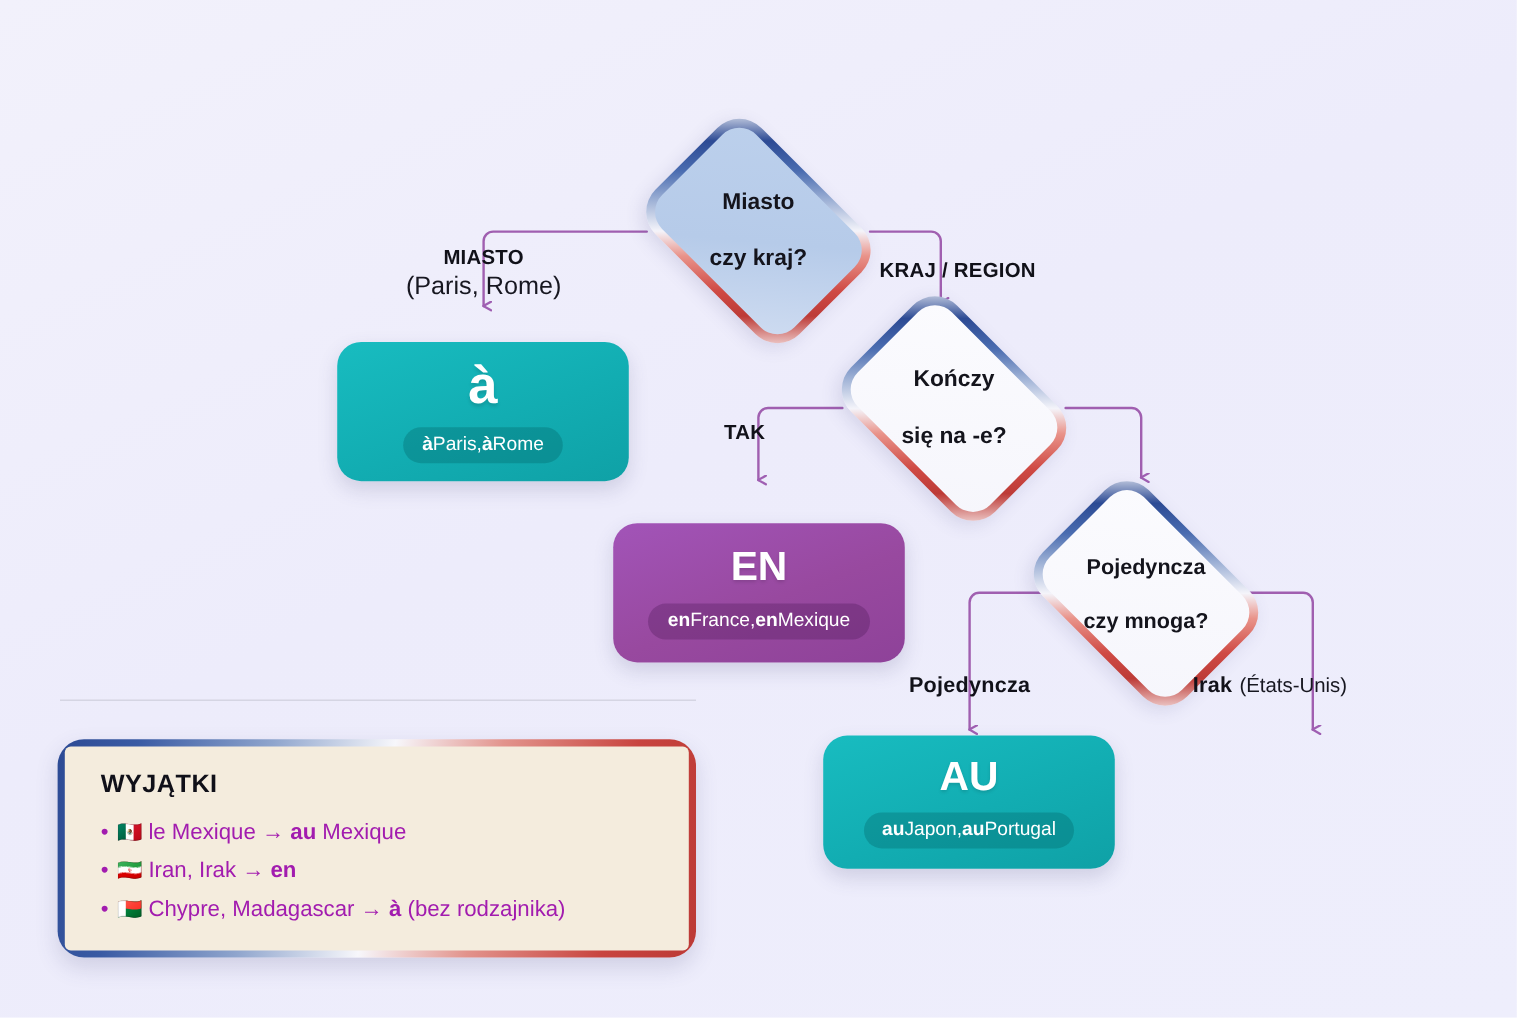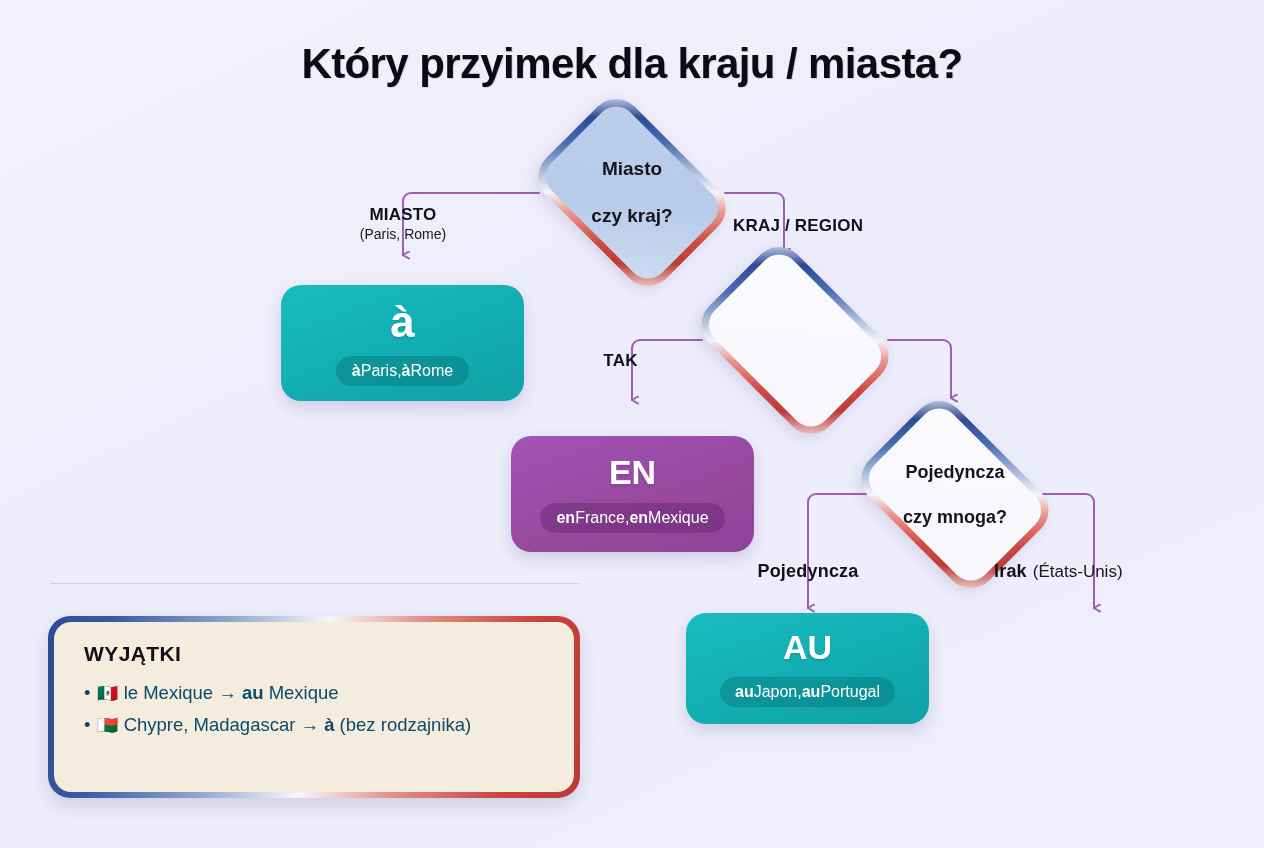--- a/index.html
+++ b/index.html
@@ -117,21 +117,21 @@
   .card-purple .pill { background: rgba(62,14,74,0.27); }
 
   
   .edge {
     position: absolute;
     text-align: center;
     color: #111119;
     line-height: 1.22;
   }
   .edge .k { font-weight: 700; font-size: 17px; letter-spacing: 0.2px; }
-  .edge .ex { font-weight: 400; font-size: 14px; color: #171720; }
+  .edge .ex { font-weight: 400; font-size: 21px; color: #171720; }
   .edge.inline { white-space: nowrap; }
   .edge.inline .k  { font-size: 18px; }
   .edge.inline .ex { font-size: 17px; }
 
   
   .divider {
     position: absolute;
     left: 50px; top: 583px;
     width: 530px; height: 1px;
     background: #cfcfdd;
@@ -149,48 +149,47 @@
         #3a5ba4 12%,
         #8fa5cd 32%,
         #f7f7fb 50%,
         #e2938c 66%,
         #c8443f 86%,
         #bc3a36 100%);
     box-shadow: 0 8px 18px rgba(80,80,130,0.18);
   }
   .exceptions .inner {
     width: 100%; height: 100%;
-    border-radius: 17px;
+    border-radius: 5px;
     background: #f4ecdd;
     padding: 20px 26px 18px 30px;
   }
   .exceptions h3 {
     font-size: 21px;
     font-weight: 700;
     letter-spacing: 0.4px;
     color: #101019;
     margin-bottom: 11px;
   }
   .exceptions ul { list-style: none; }
   .exceptions li {
     font-size: 18.5px;
-    color: #0c4a6e;
+    color: #a21caf;
     line-height: 1.72;
     white-space: nowrap;
   }
   .exceptions li .dot { margin-right: 7px; }
   .exceptions li .flag { margin-right: 5px; font-size: 17px; }
   .exceptions li b { font-weight: 700; }
 </style>
 </head>
 <body>
 
 <div id="stage">
 
-  <div class="title">Który przyimek dla kraju / miasta?</div>
 
   <svg class="wires" viewBox="0 0 1264 848" xmlns="http://www.w3.org/2000/svg">
     <defs>
       <marker id="ah" markerWidth="9" markerHeight="9" refX="4.2" refY="7.4" orient="auto" markerUnits="userSpaceOnUse">
         <path d="M0.6,1.2 L4.2,7.6 L7.8,1.2" fill="none" stroke="#9f5fb2" stroke-width="1.9" stroke-linecap="round" stroke-linejoin="round"></path>
       </marker>
     </defs>
     <g fill="none" stroke="#a05fb0" stroke-width="2" stroke-linecap="round" stroke-linejoin="round">
 
       <path d="M539,193 H411 a8,8 0 0 0 -8,8 V255" marker-end="url(#ah)"></path>
@@ -233,20 +232,24 @@
         <span> Paris, </span>
         <b>à</b>
         <span> Rome</span>
     </div>
   </div>
 
   <div class="diamond d-fill-white" style="left:710px; top:278px; width:170px; height:125px;">
     <div class="dbox">
         <div class="dfill"></div>
       </div>
+    <div class="dlabel">
+      <div>Kończy</div>
+      <div>się na -e?</div>
+    </div>
   </div>
 
   <div class="edge" style="left:513px; top:351px; width:215px;">
     <div class="k">TAK</div>
   </div>
 
 
   <div class="card card-purple" style="left:511px; top:436px; width:243px; height:116px;">
     <div class="big" style="font-size:34px; margin-bottom:14px;">EN</div>
     <div class="pill" style="padding:7px 16px;">
@@ -289,19 +292,22 @@
   <div class="divider"></div>
 
   <div class="exceptions">
     <div class="inner">
       <h3>WYJĄTKI</h3>
       <ul>
         <li>
           <span class="dot">•</span><span class="flag">🇲🇽</span><span>le Mexique → </span><b>au</b><span> Mexique</span>
         </li>
         <li>
+          <span class="dot">•</span><span class="flag">🇮🇷</span><span>Iran, Irak → </span><b>en</b><span></span>
+        </li>
+        <li>
           <span class="dot">•</span><span class="flag">🇲🇬</span><span>Chypre, Madagascar → </span><b>à</b><span> (bez rodzajnika)</span>
         </li>
       </ul>
     </div>
   </div>
 
 </div>
 
 </body></html>

